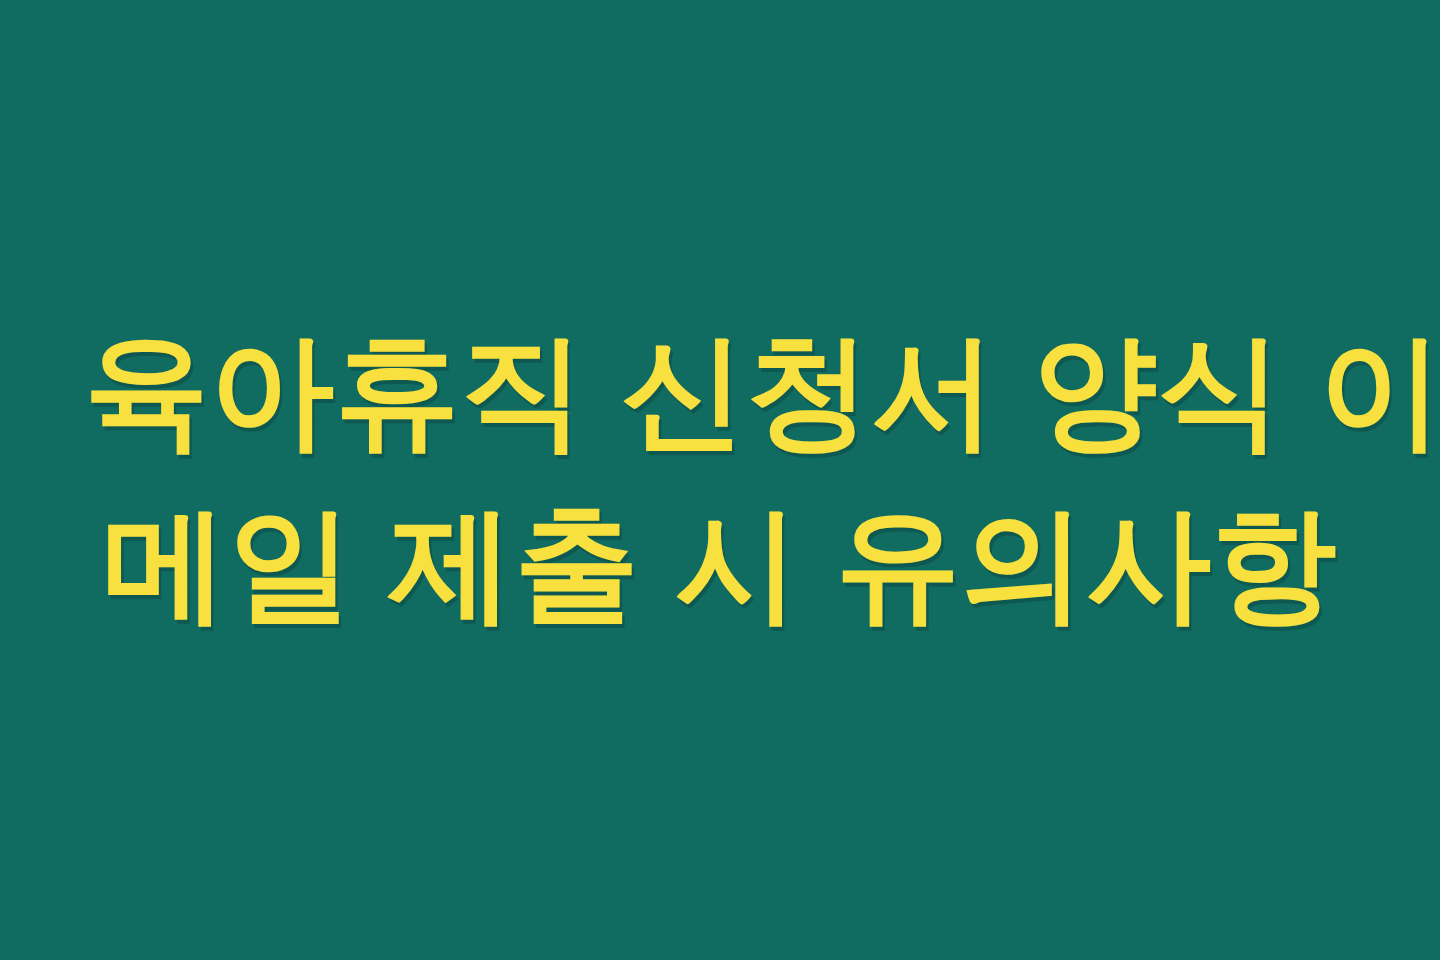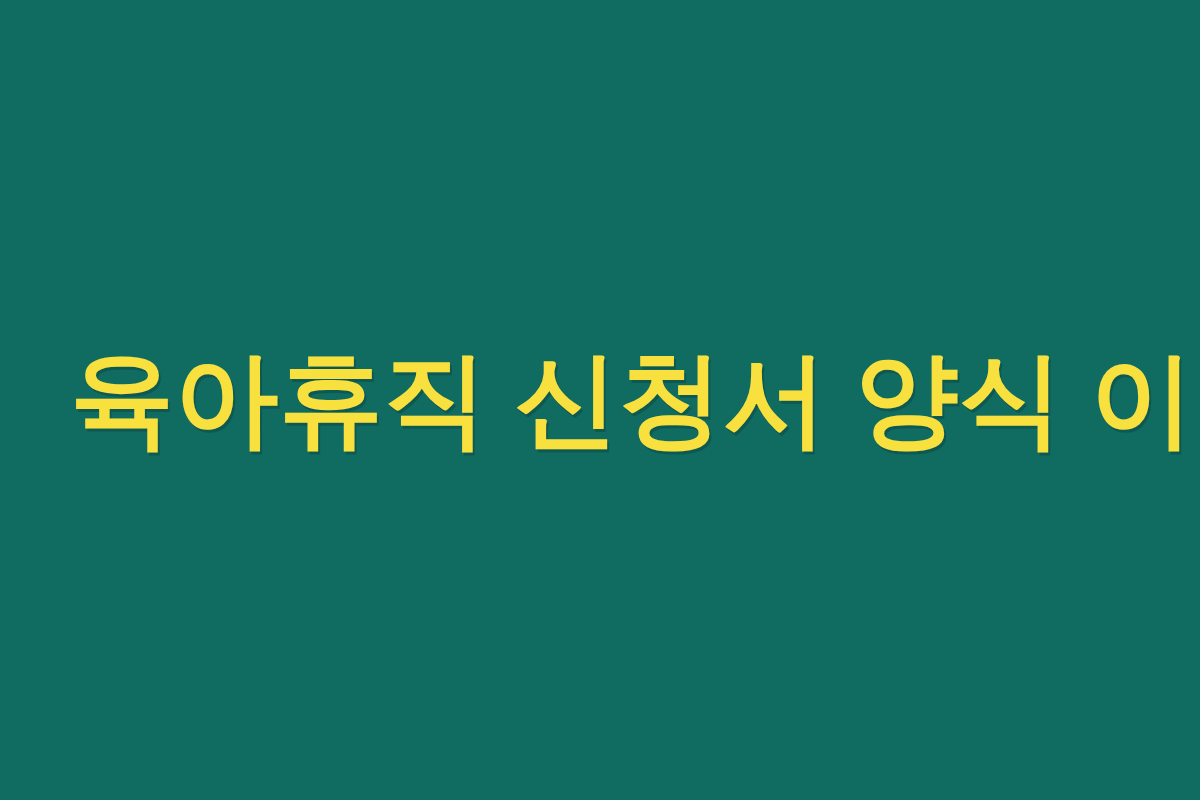--- a/index.html
+++ b/index.html
@@ -27,21 +27,21 @@
     background: #106B61;
   }
 
   
   .headline {
     width: 1060px;
     margin: 0;
     padding: 0;
     text-align: center;
     color: #F8E13E;
-    font-family: Liberation Serif, serif;
+    font-family: Liberation Sans, sans-serif;
     font-weight: 700;
     font-size: 104px;
     line-height: 1.38;
     letter-spacing: 0.5px;
     word-break: keep-all;
     overflow-wrap: anywhere;
     text-shadow: 2px 3px 0 rgba(11, 60, 54, 0.38);
     -webkit-font-smoothing: antialiased;
   }
 
@@ -49,14 +49,15 @@
     display: block;
     white-space: nowrap;
   }
 </style>
 </head>
 <body>
 
 <div class="banner" style="background: rgb(16, 107, 97);">
   <h1 class="headline" style="color: rgb(248, 225, 62);">
     <span class="line">육아휴직 신청서 양식 이</span>
+    <span class="line">메일 제출 시 유의사항</span>
   </h1>
 </div>
 
 </body></html>

